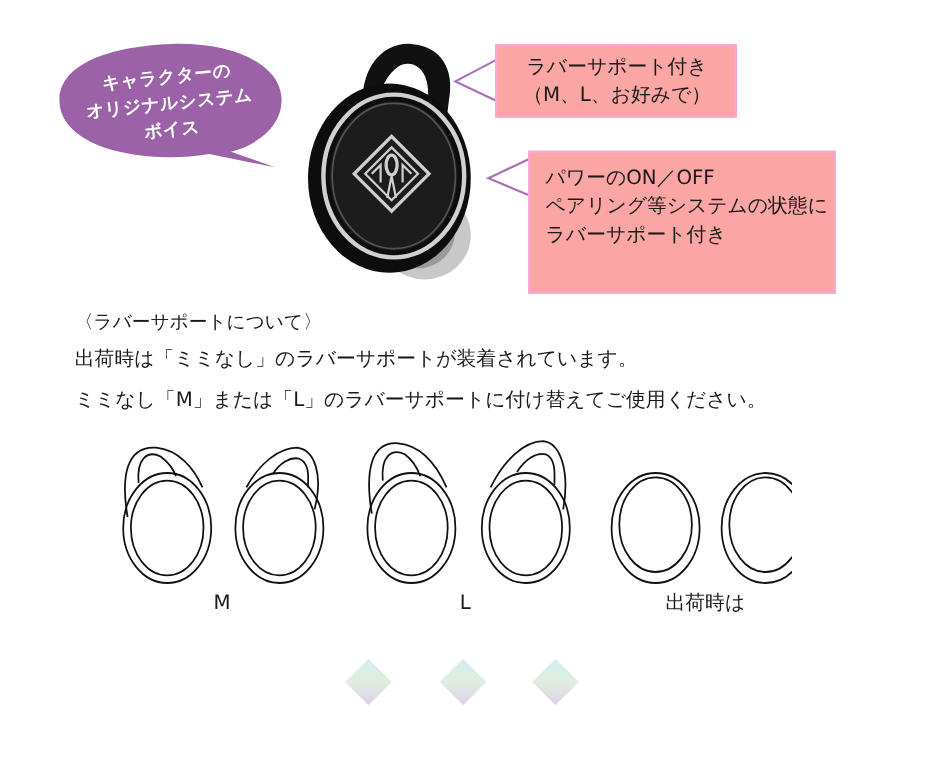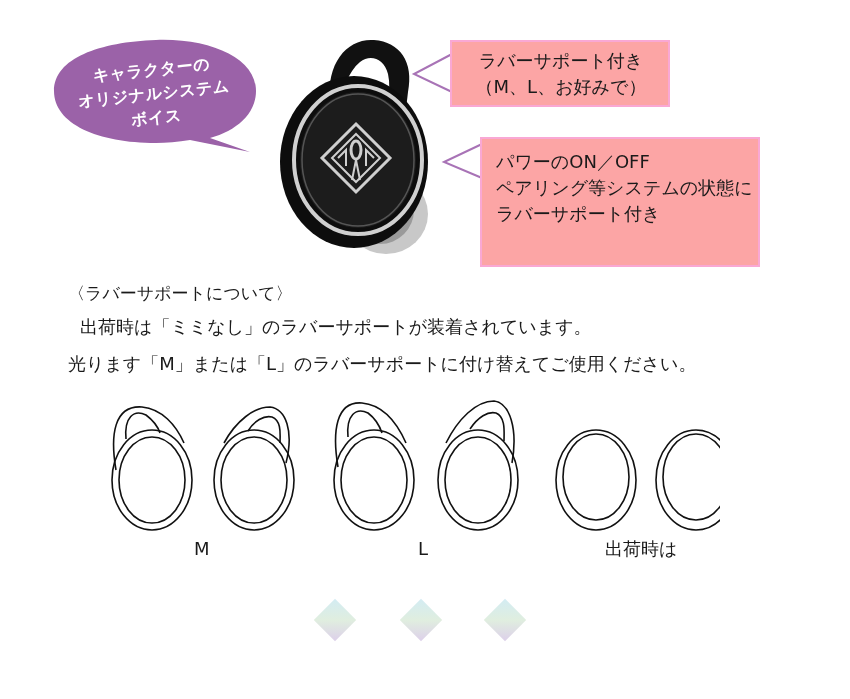--- a/index.html
+++ b/index.html
@@ -21,21 +21,21 @@
   .callout { border: 2px solid #f9a8d4; background: #fca5a5; box-sizing: border-box; }
   .callout-1 { left: 450px; top: 40px; width: 220px; height: 67px; }
   .callout-2 { left: 480px; top: 137px; width: 280px; height: 130px; }
   .callout-text { position: absolute; font-size: 18px; line-height: 26px; color: #1a1a1a; white-space: nowrap; }
   .callout-1 .callout-text { left: 14px; top: 6px; text-align: center; width: 190px; }
   .callout-2 .callout-text { left: 14px; top: 10px; }
 
   
   .section-title { left: 68px; top: 281px; font-size: 17px; line-height: 24px; white-space: nowrap; }
   .para { left: 68px; font-size: 18px; line-height: 24px; white-space: nowrap; }
-  .para-1 { top: 315px; margin-left: 12px; }
+  .para-1 { top: 315px; }
   .para-2 { top: 352px; }
 
   
   .tips-svg { left: 100px; top: 395px; }
   .tip-label { font-size: 18px; line-height: 22px; white-space: nowrap; color: #1a1a1a; }
   .label-m { left: 194px; top: 538px; }
   .label-l { left: 418px; top: 538px; }
   .label-none { left: 605px; top: 538px; }
 
   
@@ -102,21 +102,21 @@
 <div class="abs callout callout-2">
   <div class="callout-text">
     <div>パワーのON／OFF</div>
     <div>ペアリング等システムの状態に</div>
     <div>ラバーサポート付き</div>
   </div>
 </div>
 
 <div class="abs section-title">〈ラバーサポートについて〉</div>
 <div class="abs para para-1">出荷時は「ミミなし」のラバーサポートが装着されています。</div>
-<div class="abs para para-2">光ります「M」または「L」のラバーサポートに付け替えてご使用ください。</div>
+<div class="abs para para-2">ミミなし「M」または「L」のラバーサポートに付け替えてご使用ください。</div>
 
 <svg class="abs tips-svg" width="620" height="140" viewBox="0 0 620 140">
   <g fill="none" stroke="#111" stroke-width="1.6">
 
     <g>
       <path d="M16 75 C10 40 14 10 42 12 C62 14 76 30 84 48"></path>
       <path d="M26 44 C24 22 34 14 46 20 C54 26 58 32 60 38"></path>
       <ellipse cx="52" cy="85" rx="40" ry="50"></ellipse>
       <ellipse cx="52" cy="85" rx="33" ry="43"></ellipse>
     </g>

